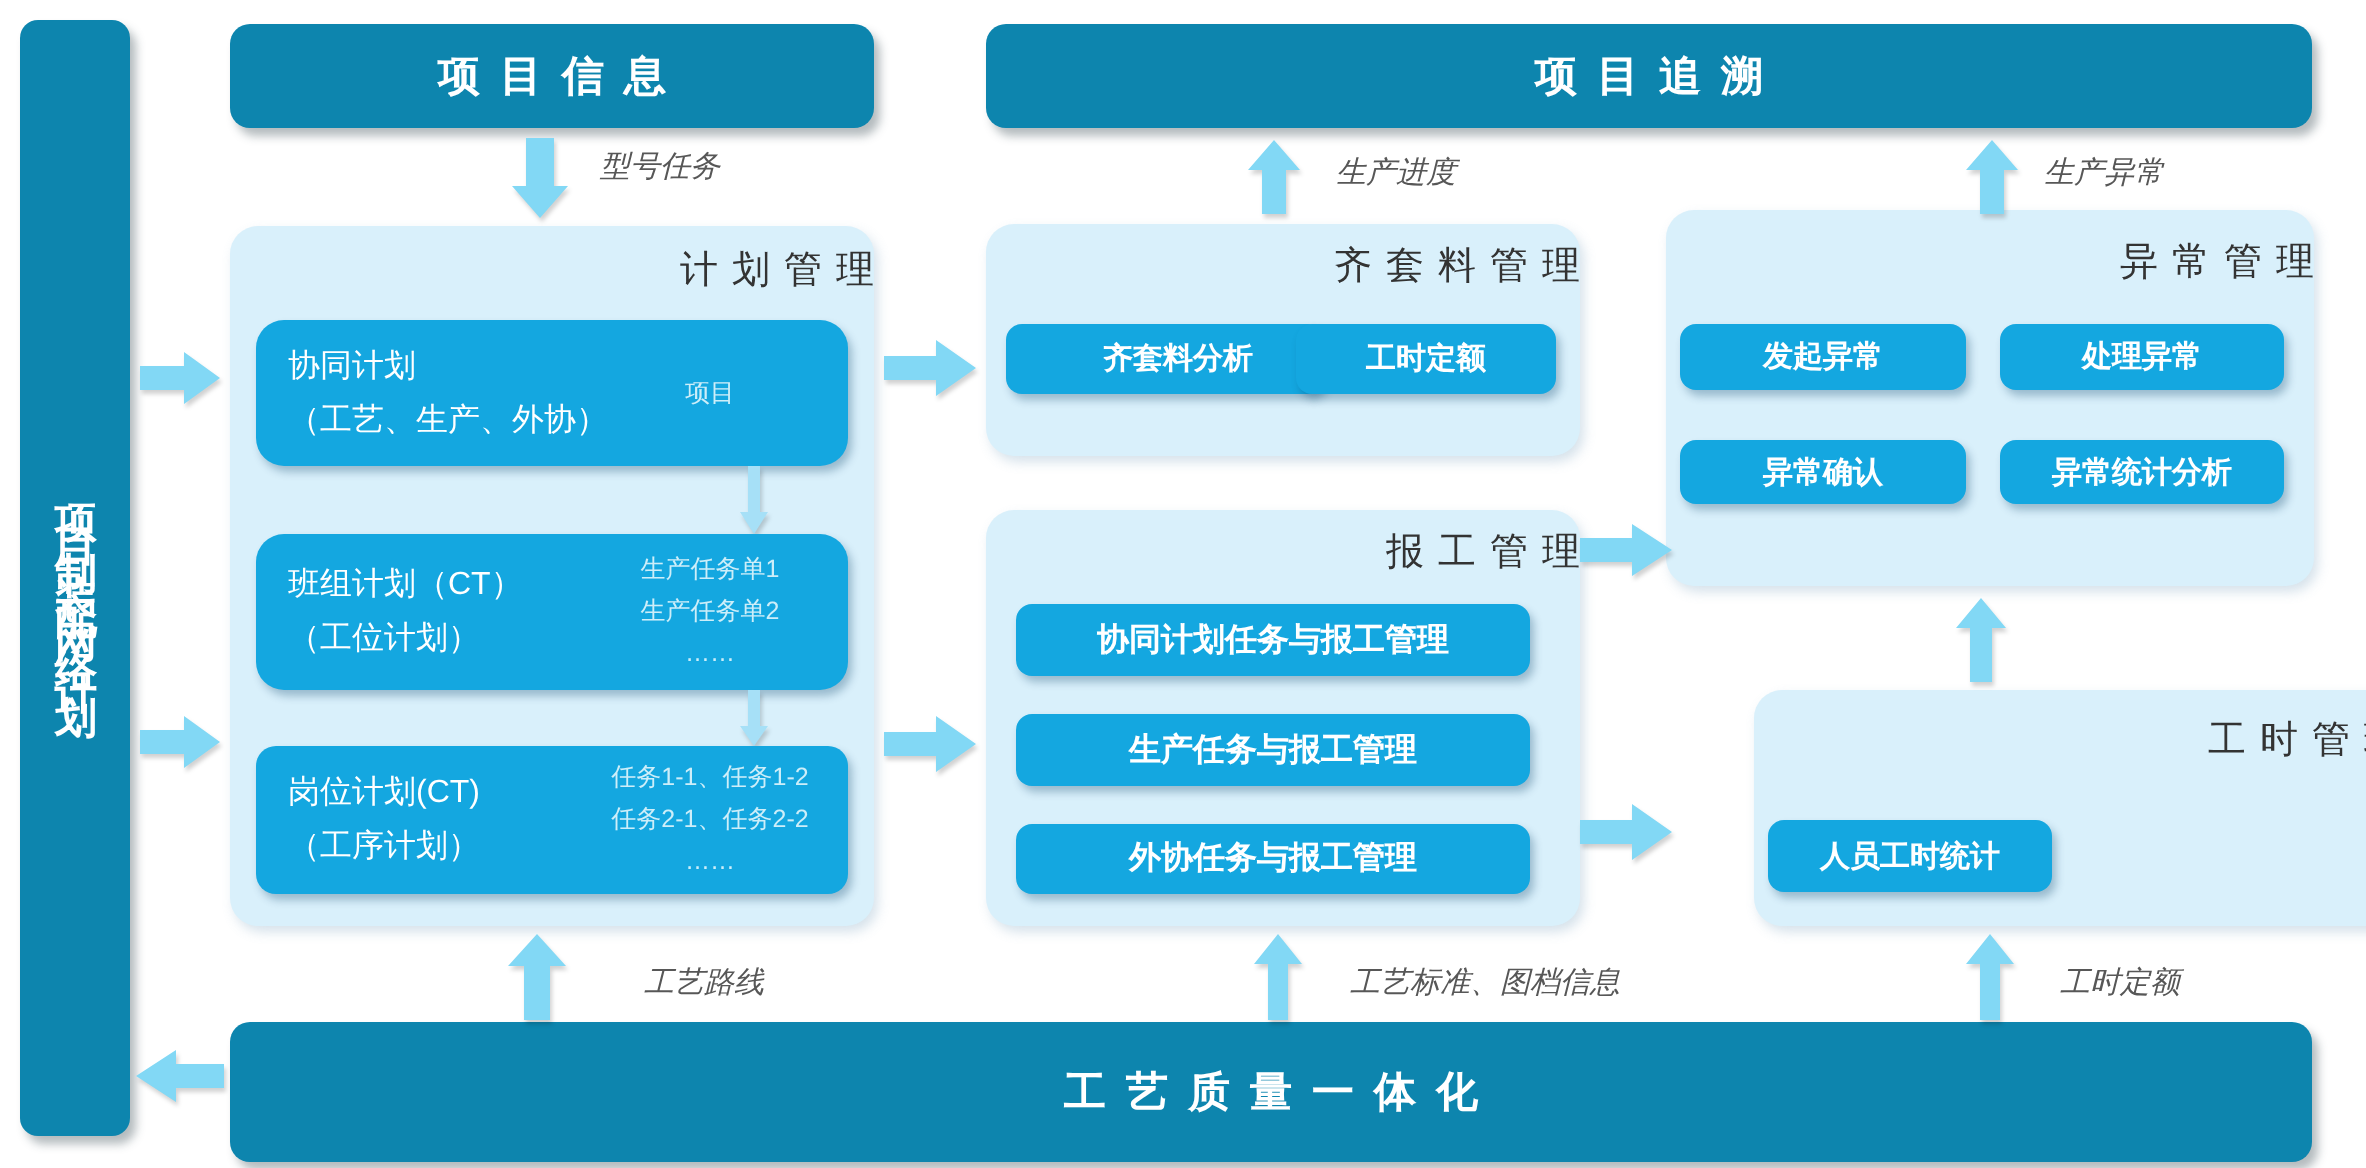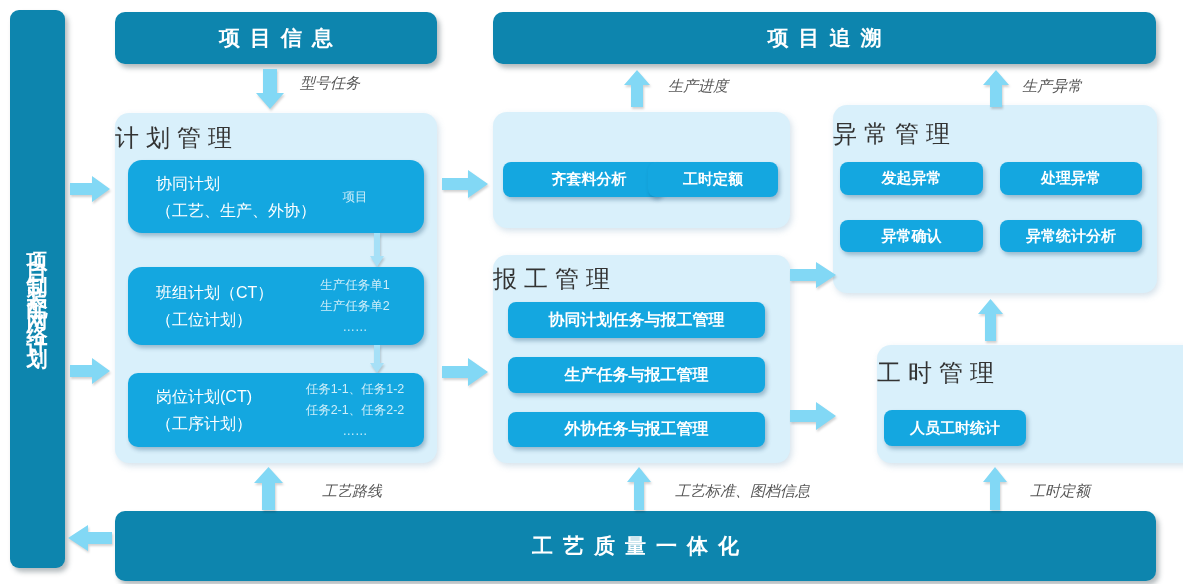--- a/index.html
+++ b/index.html
@@ -23,30 +23,30 @@
   .vbar span{
     writing-mode:vertical-rl;text-orientation:upright;
     font-weight:bold;font-size:21px;letter-spacing:12px;line-height:1;
   }
   
   .panel{
     background:var(--panel-light);border-radius:14px;
     box-shadow:2px 3px 6px rgba(120,160,190,.30);
   }
   .ptitle{
-    text-align:left;color:var(--title-dark);font-size:24px;white-space:nowrap;
+    text-align:right;color:var(--title-dark);font-size:19px;white-space:nowrap;
   }
   .ptitle span{letter-spacing:7px;margin-right:-7px;}
   
   .planbox{
     position:absolute;background:var(--button-blue);border-radius:14px;color:#fff;
     box-shadow:2px 3px 4px rgba(0,60,100,.30);
   }
   .pb-main{
-    position:absolute;left:28px;top:0;bottom:0;display:flex;flex-direction:column;
+    position:absolute;left:16px;top:0;bottom:0;display:flex;flex-direction:column;
     justify-content:center;font-size:16px;line-height:27px;white-space:nowrap;
   }
   .pb-side{
     position:absolute;right:8px;top:50%;transform:translateY(-50%);width:122px;
     text-align:center;font-size:12.5px;line-height:21px;color:var(--box-side-text);white-space:nowrap;
   }
   .btn{
     position:absolute;background:var(--button-blue);border-radius:8px;color:#fff;
     display:flex;align-items:center;justify-content:center;font-weight:bold;font-size:15px;
     box-shadow:2px 3px 4px rgba(0,60,100,.30);white-space:nowrap;
@@ -121,20 +121,21 @@
       </div>
       <div class="pb-side">
         <div>任务1-1、任务1-2</div>
         <div>任务2-1、任务2-2</div>
         <div>……</div>
       </div>
     </div>
   </div>
 
   <div class="panel abs" style="left:493px;top:112px;width:297px;height:116px;">
+    <div class="ptitle" style="padding-top:8px;"><span>齐套料管理</span></div>
     <div class="btn" style="left:10px;top:50px;width:146px;height:35px;padding-left:13px;">齐套料分析</div>
     <div class="btn" style="left:155px;top:50px;width:130px;height:35px;">工时定额</div>
   </div>
 
   <div class="panel abs" style="left:493px;top:255px;width:297px;height:208px;">
     <div class="ptitle" style="padding-top:8px;"><span>报工管理</span></div>
     <div class="btn big" style="left:15px;top:47px;width:257px;height:36px;">协同计划任务与报工管理</div>
     <div class="btn big" style="left:15px;top:102px;width:257px;height:36px;">生产任务与报工管理</div>
     <div class="btn big" style="left:15px;top:157px;width:257px;height:35px;">外协任务与报工管理</div>
   </div>

